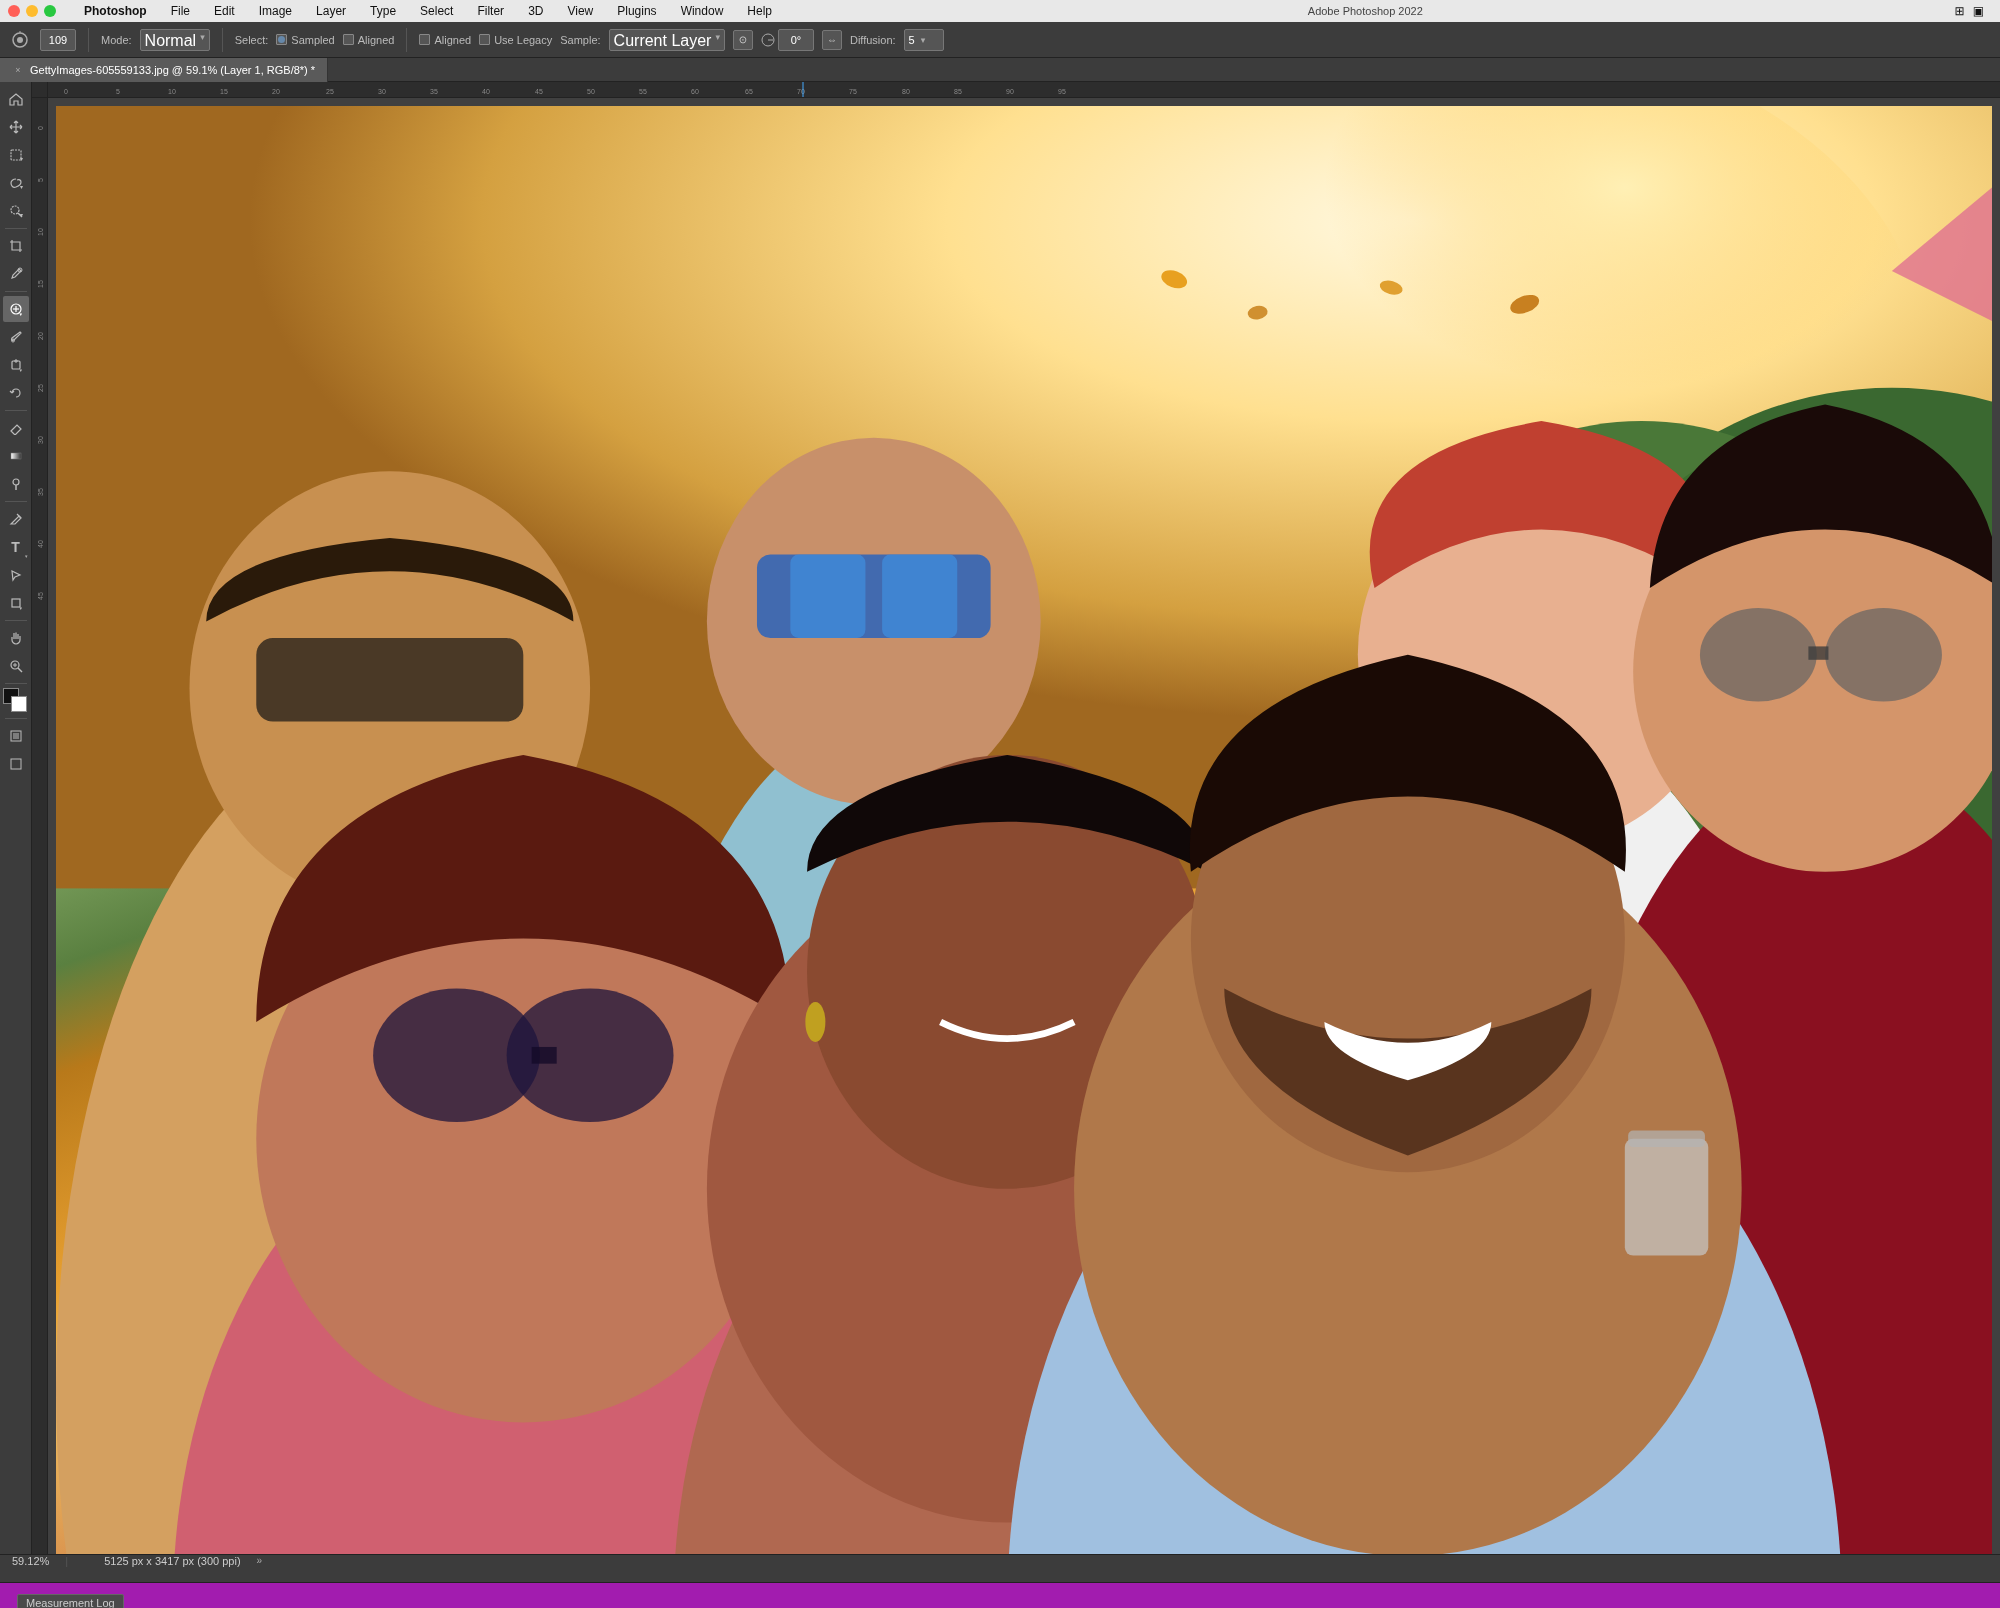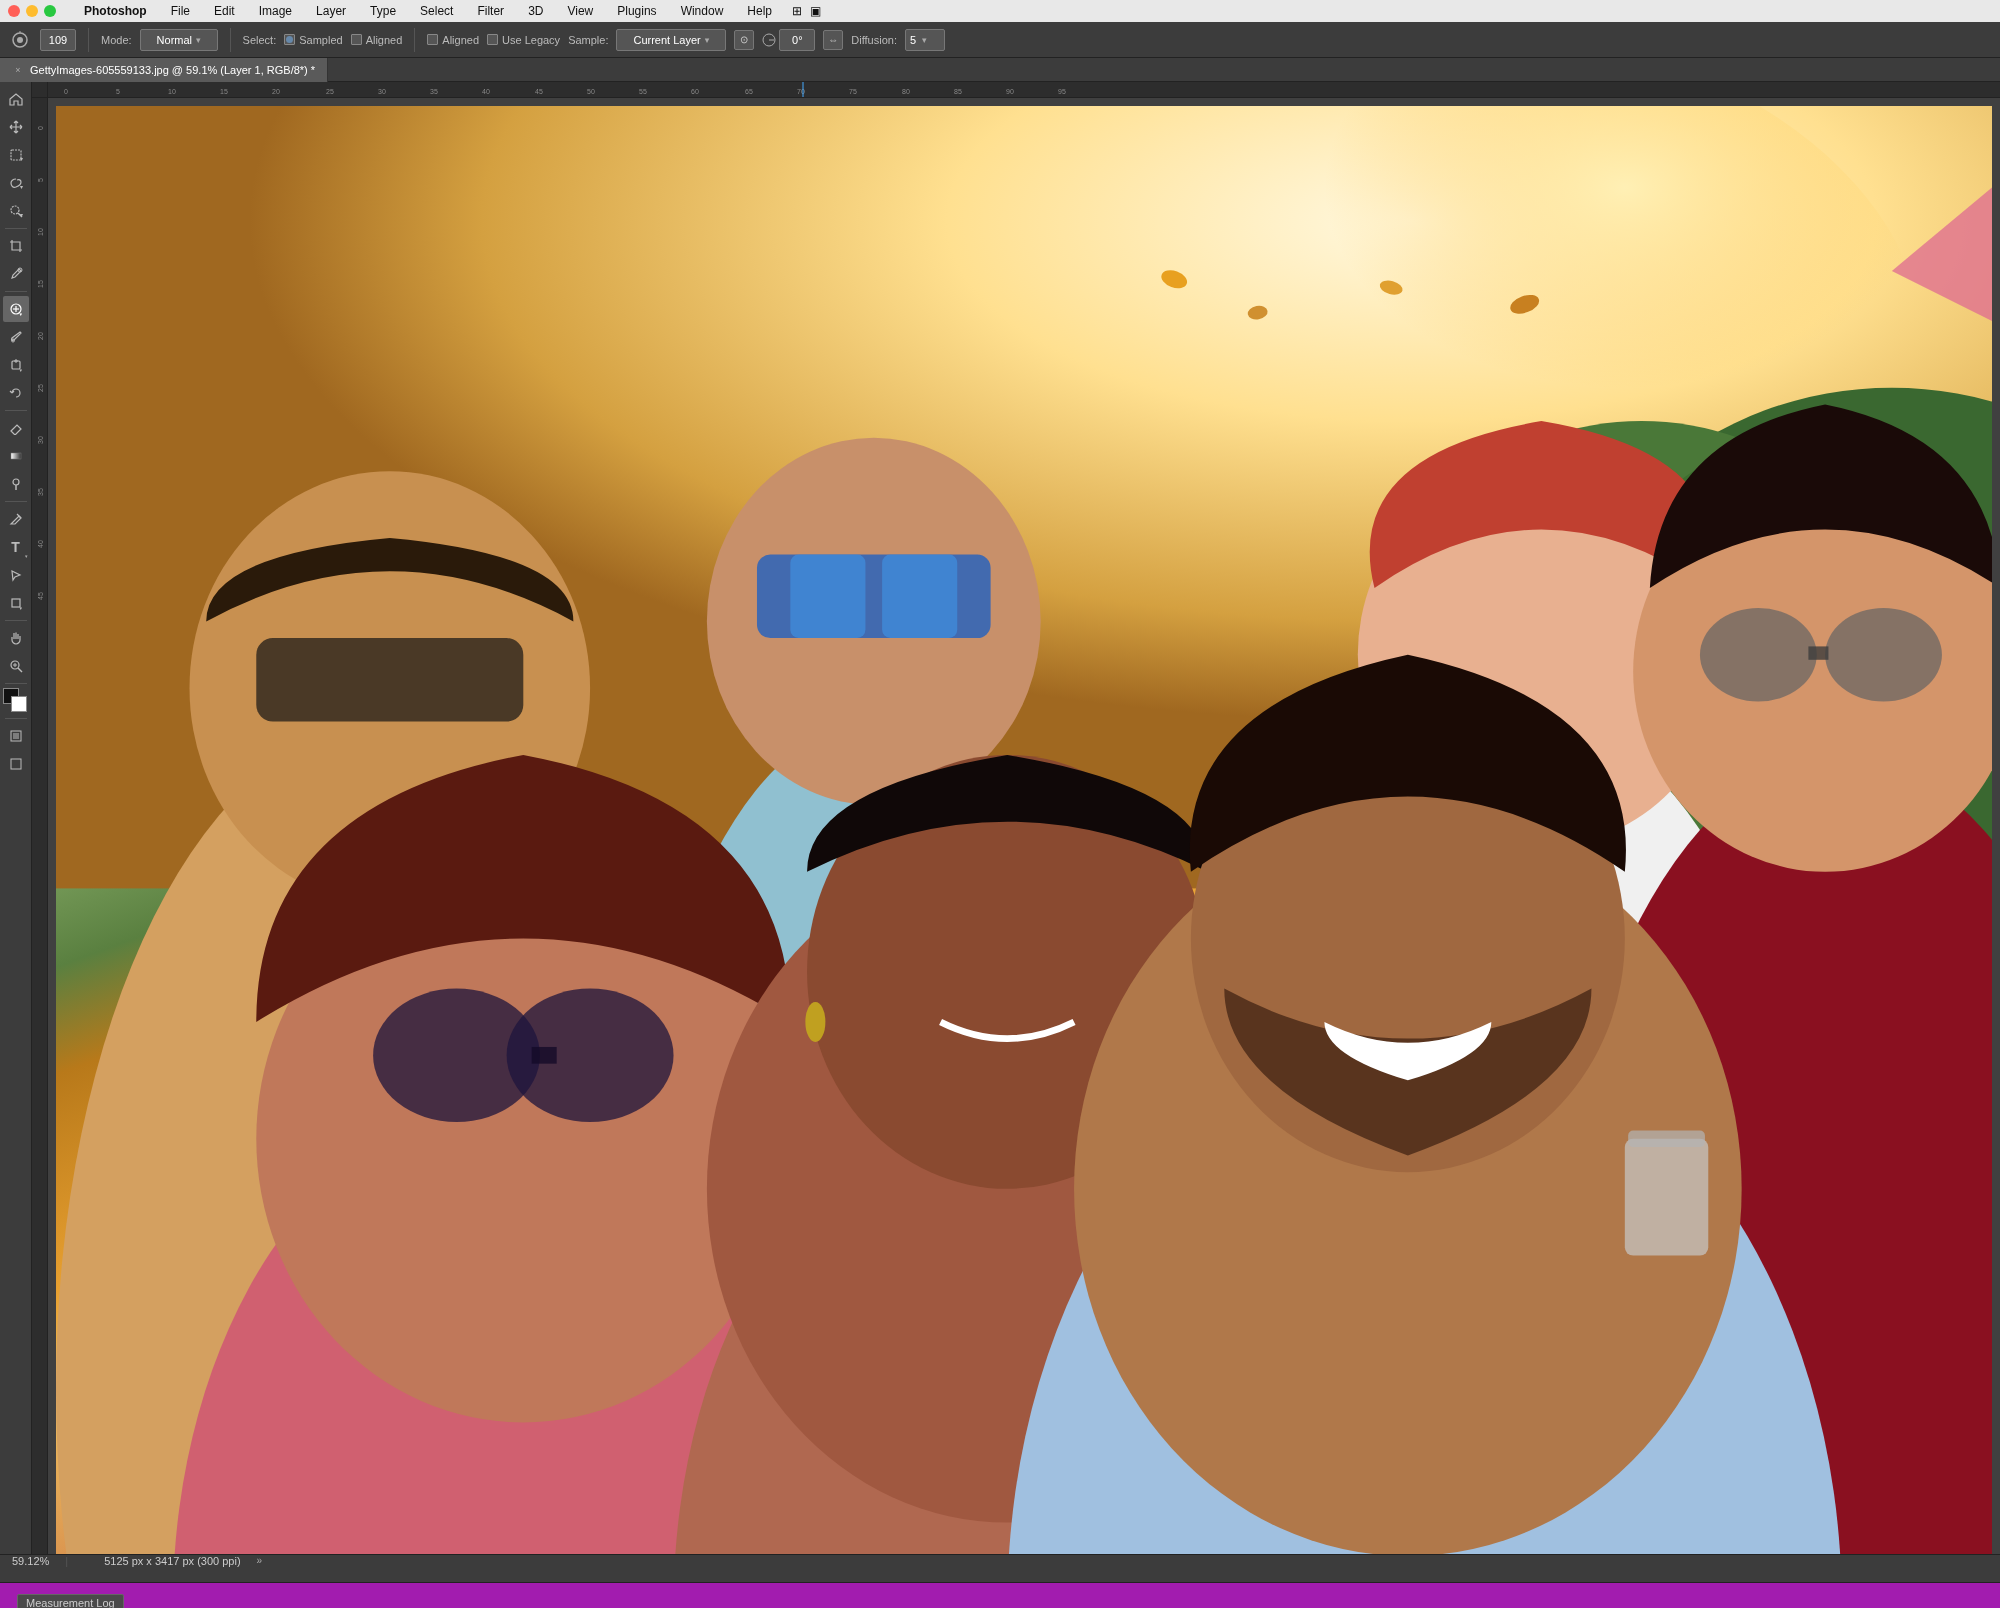--- a/index.html
+++ b/index.html
@@ -53,22 +53,22 @@
     .brush-size-box {
       width: 36px; height: 22px;
       background: #555; border: 1px solid #777;
       border-radius: 2px; color: #fff; font-size: 11px;
       display: flex; align-items: center; justify-content: center;
     }
     .options-separator { width: 1px; height: 24px; background: #555; margin: 0 4px; }
     .options-label { color: #bbb; font-size: 11px; }
     .options-dropdown {
       background: #555; border: 1px solid #777; color: #fff;
-      font-size: 11px; padding: 2px 16px; border-radius: 2px;
-      height: 22px; display: flex; align-items: center; gap: 4px; cursor: pointer;
+      font-size: 16px; padding: 2px 4px; border-radius: 2px;
+      height: 22px; display: flex; align-items: flex-start; gap: 4px; cursor: pointer;
       min-width: 60px;
     }
     .options-dropdown::after { content: '▾'; font-size: 9px; color: #aaa; margin-left: auto; }
     .options-checkbox-group { display: flex; gap: 4px; }
     .options-checkbox { width: 11px; height: 11px; border: 1px solid #888; background: #555; border-radius: 1px; display: flex; align-items: center; justify-content: center; cursor: pointer; }
     .options-input-small {
       width: 36px; height: 22px; background: #555; border: 1px solid #777;
       color: #fff; font-size: 11px; text-align: center; border-radius: 2px;
       display: flex; align-items: center; justify-content: center;
     }
@@ -229,20 +229,21 @@
   <span class="menu-item">Image</span>
   <span class="menu-item">Layer</span>
   <span class="menu-item">Type</span>
   <span class="menu-item">Select</span>
   <span class="menu-item">Filter</span>
   <span class="menu-item">3D</span>
   <span class="menu-item">View</span>
   <span class="menu-item">Plugins</span>
   <span class="menu-item">Window</span>
   <span class="menu-item">Help</span>
+  <div class="window-title">Adobe Photoshop 2022</div>
   <div class="menu-bar-right">
     <span>⊞</span>
     <span>▣</span>
     <span></span>
   </div>
 </div>
 
 <div class="options-bar">
 
   <div class="tool-icon">

